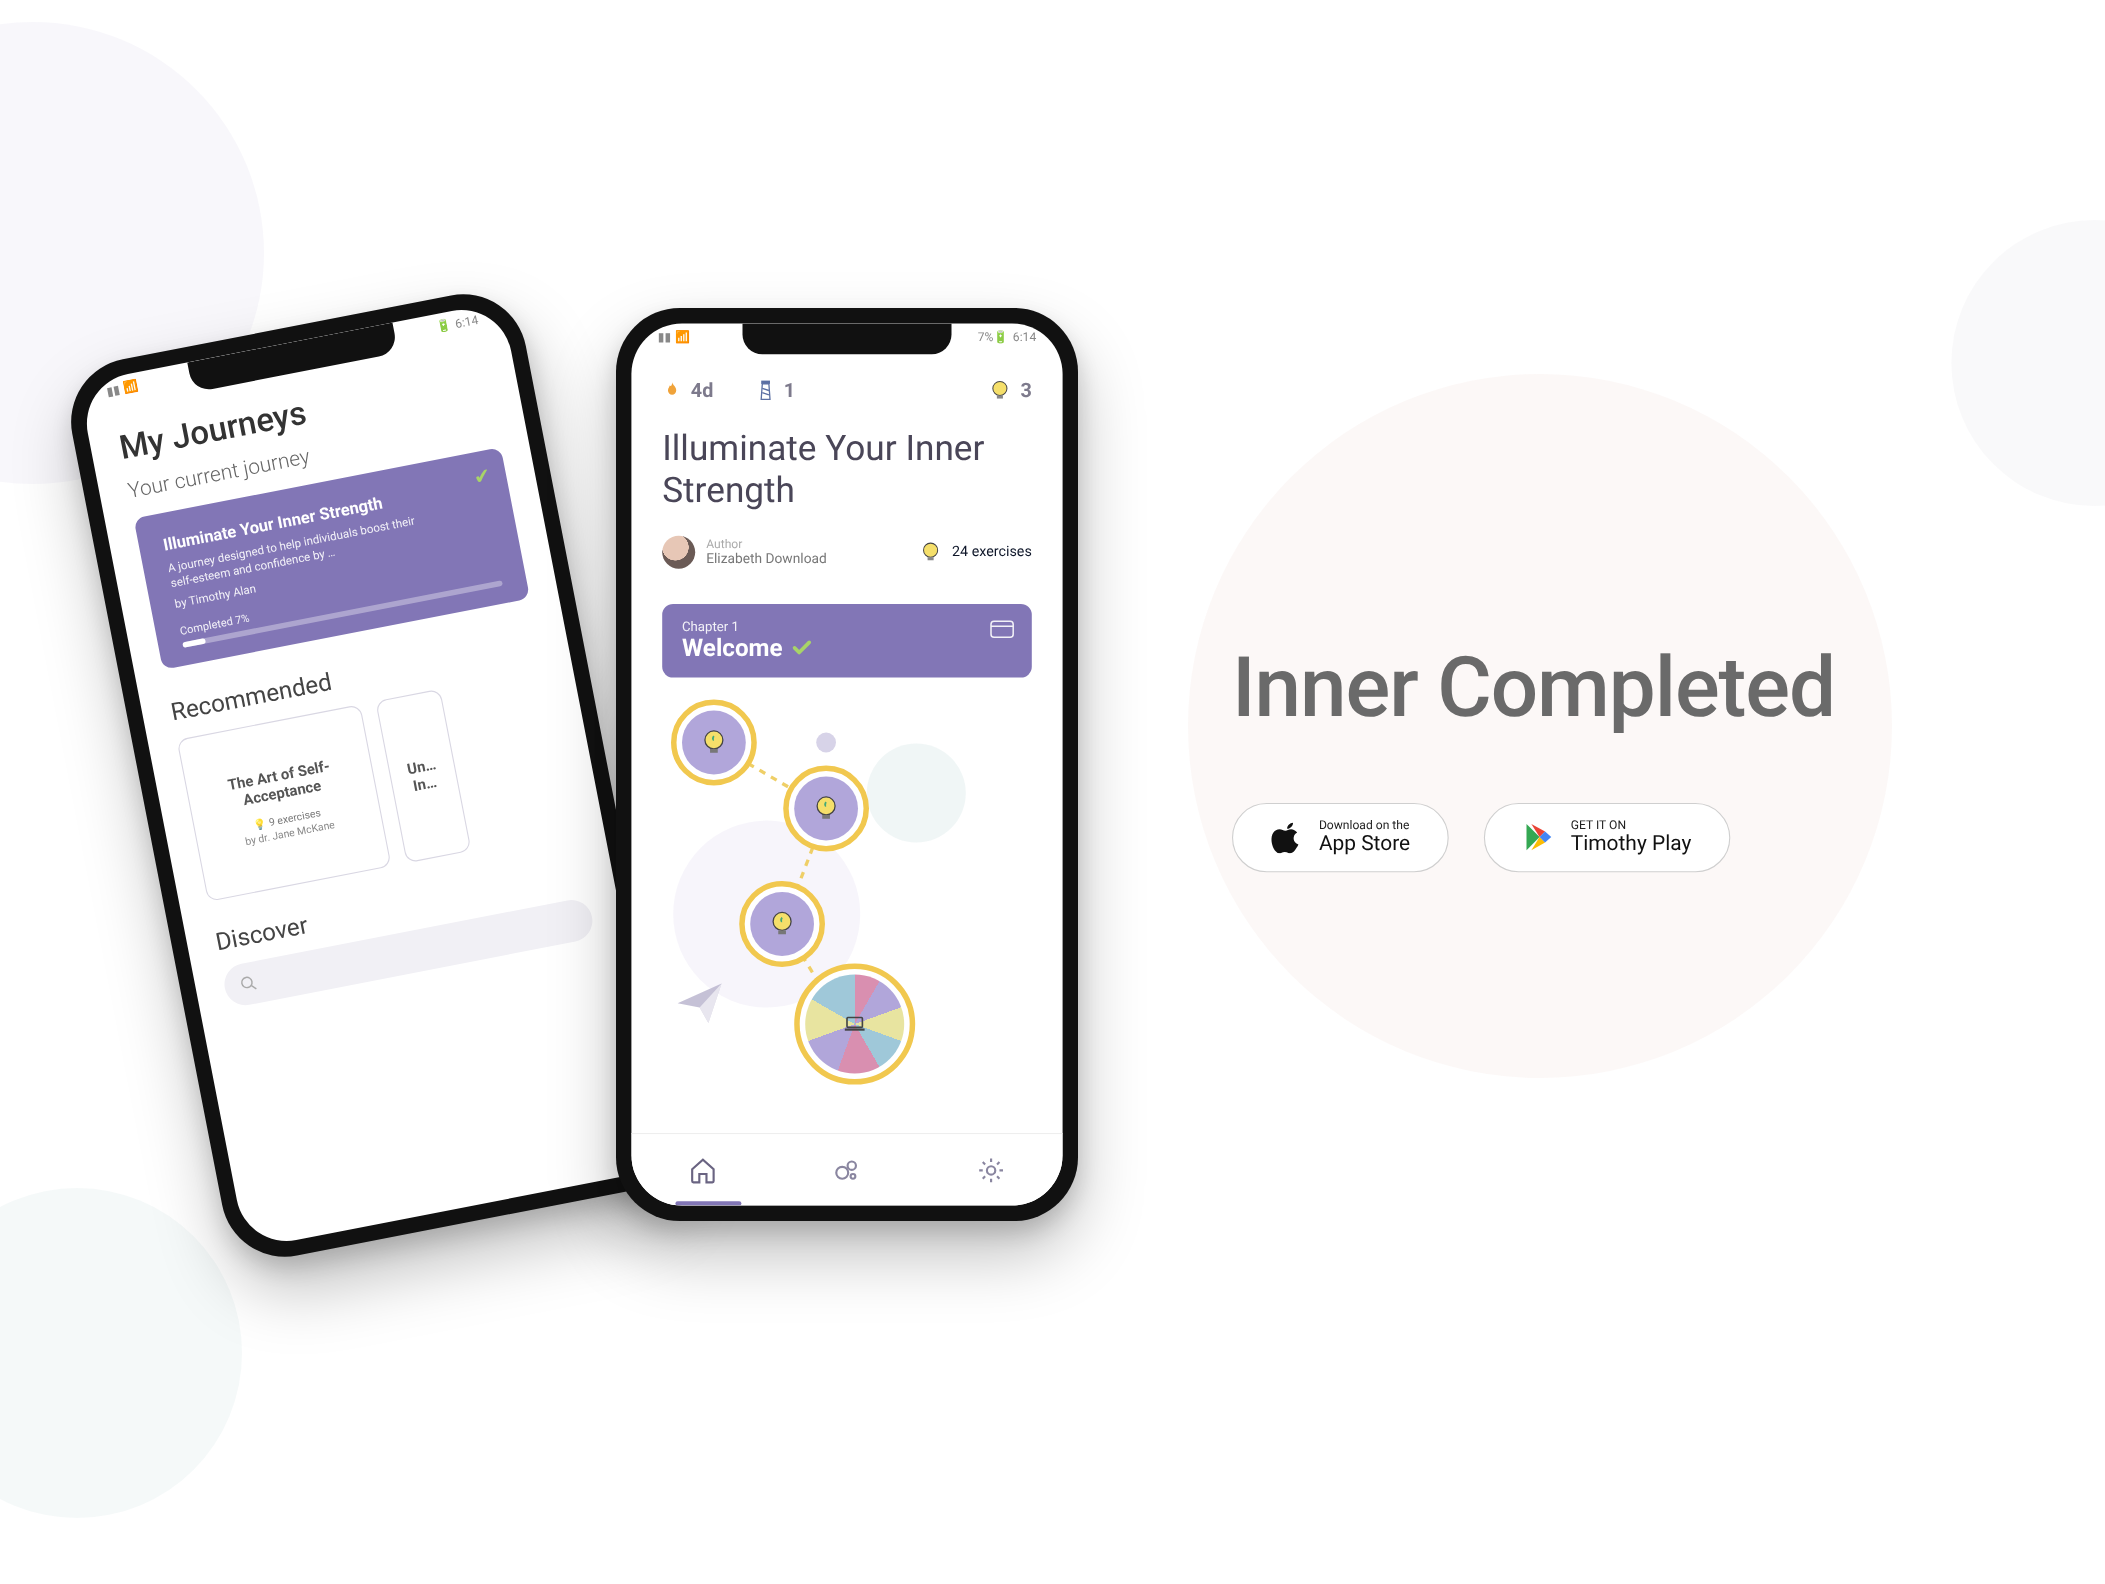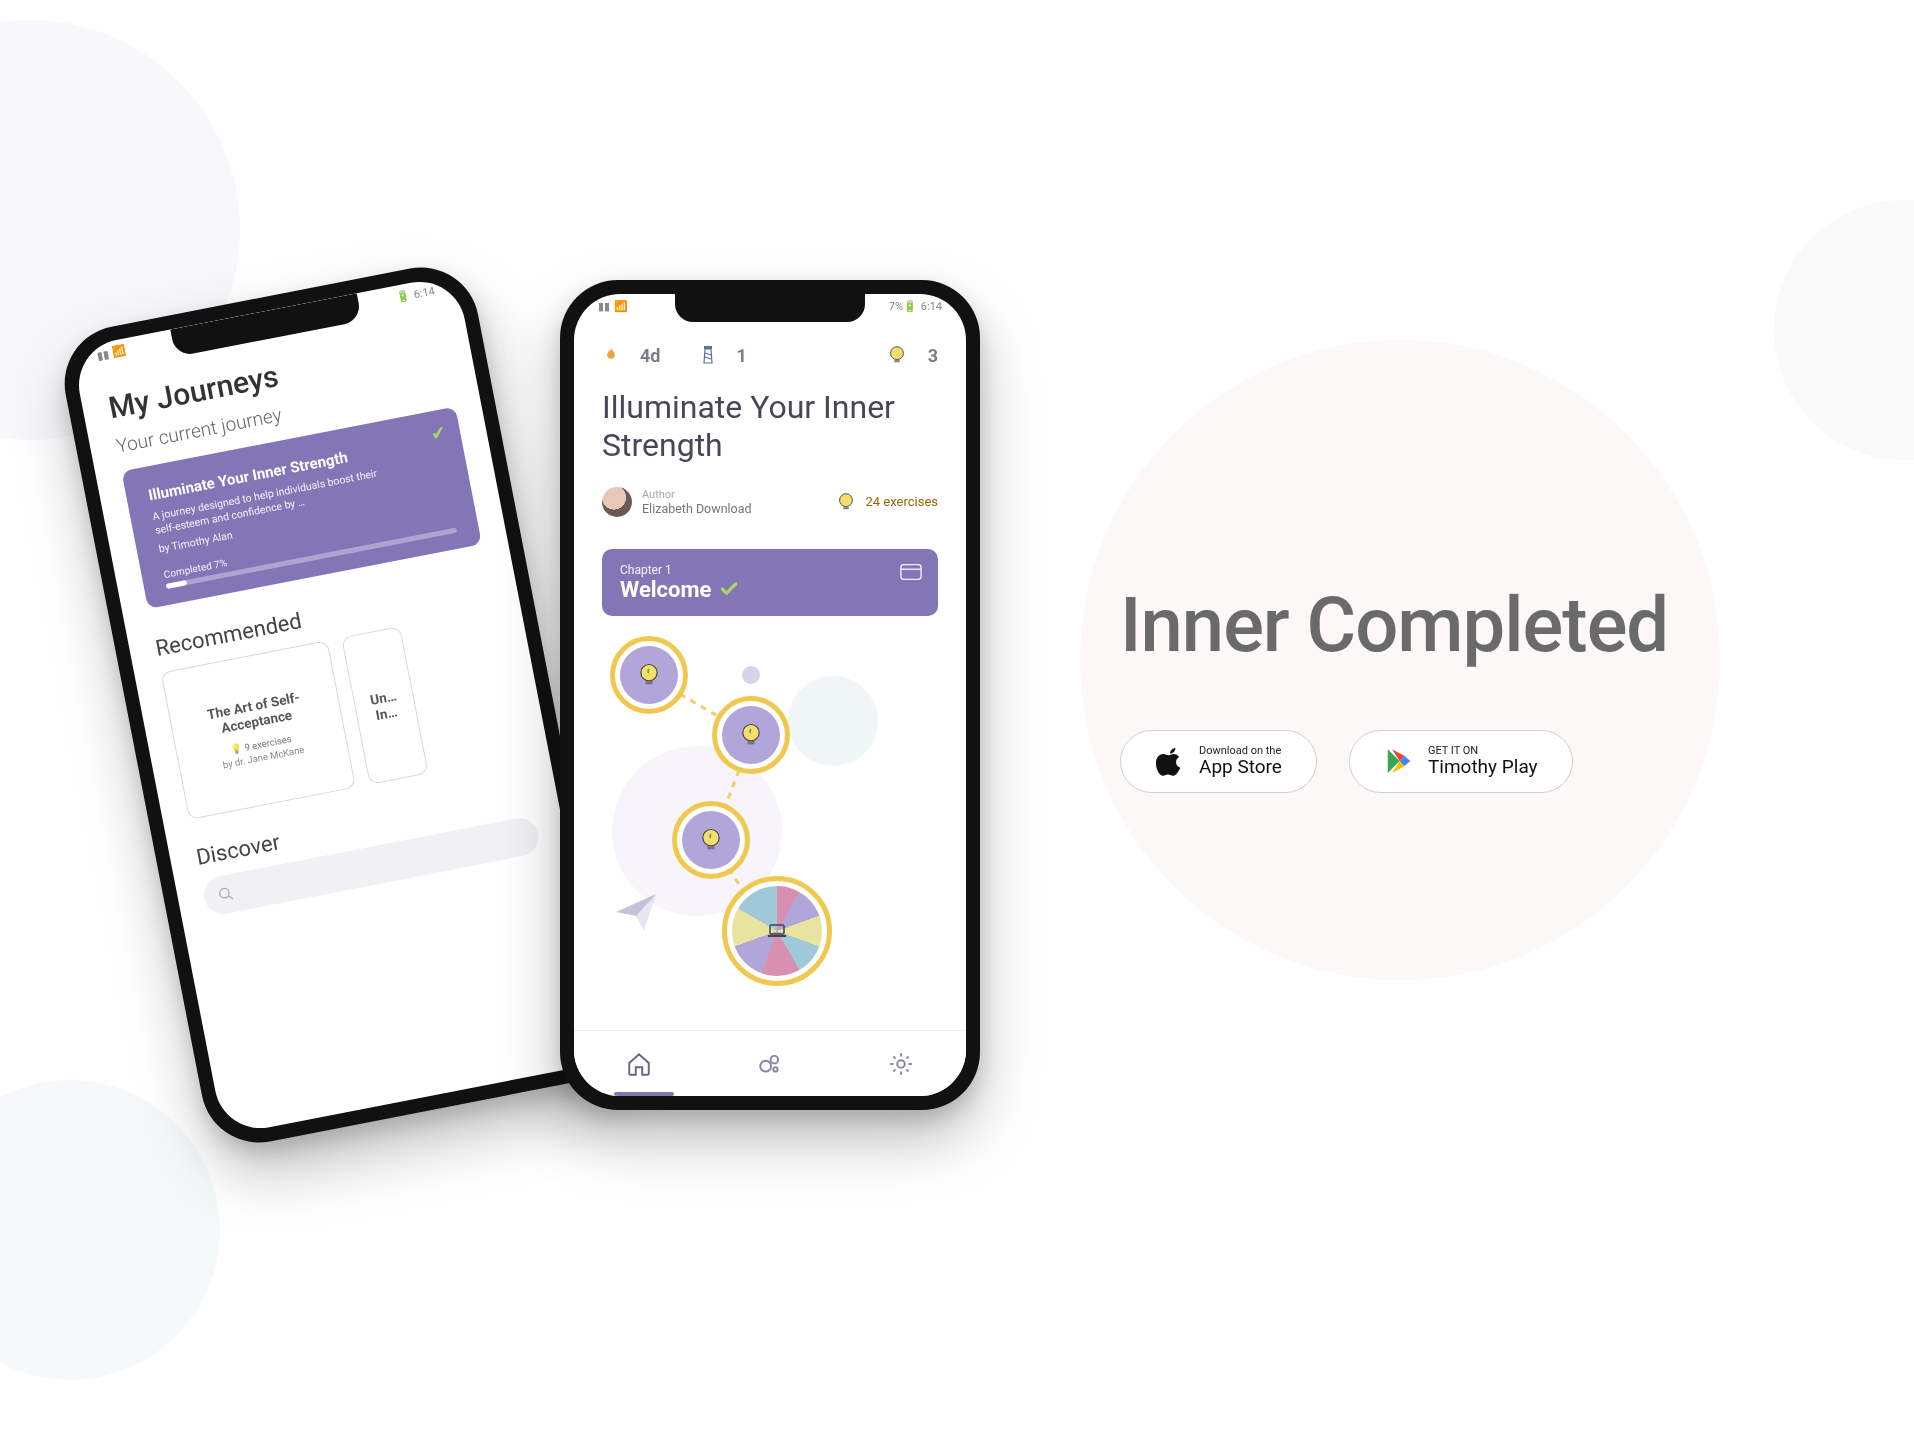--- a/index.html
+++ b/index.html
@@ -147,27 +147,27 @@
     height: 38px;
     border-radius: 19px;
     background: #f1f0f5;
     display:flex; align-items:center; padding:0 14px;
     color:#aaa;
   }
 
   
   .pb-content { padding: 42px 28px 0 28px; position:relative; height:100%; }
   .pb-stats { display:flex; gap: 40px; align-items:center; margin-top:8px;}
-  .pb-stat { display:flex; align-items:center; gap:20px; color:#7d7a8c; font-weight:700; font-size:18px;}
+  .pb-stat { display:flex; align-items:center; gap:8px; color:#7d7a8c; font-weight:700; font-size:18px;}
   .pb-h1 { font-size: 32px; font-weight: 400; color:#4a4658; line-height:1.2; margin-top: 22px; }
   .pb-author-row { display:flex; align-items:center; gap:10px; margin-top: 22px; color:#7a7788; font-size:13px;}
   .pb-author-row .avatar { width:30px; height:30px; border-radius:50%; background: radial-gradient(circle at 40% 35%, #e7c7b6 0 45%, #6a5a55 46% 100%); }
   .pb-author-row .auth-col .l1 { font-size:11px; color:#aaa; }
   .pb-author-row .auth-col .l2 { font-size:12.5px; color:#777; }
-  .pb-author-row .ex-col { margin-left:auto; display:flex; align-items:center; gap:8px; color:#a16207;}
+  .pb-author-row .ex-col { margin-left:auto; display:flex; align-items:center; gap:8px; color:#0f172a;}
   
   .chapter-card {
     margin-top: 32px;
     background: #8276b6;
     border-radius: 10px;
     padding: 14px 18px;
     color: #fff;
     position: relative;
   }
   .chapter-card .cc-sub { font-size:12px; opacity:0.9; }

